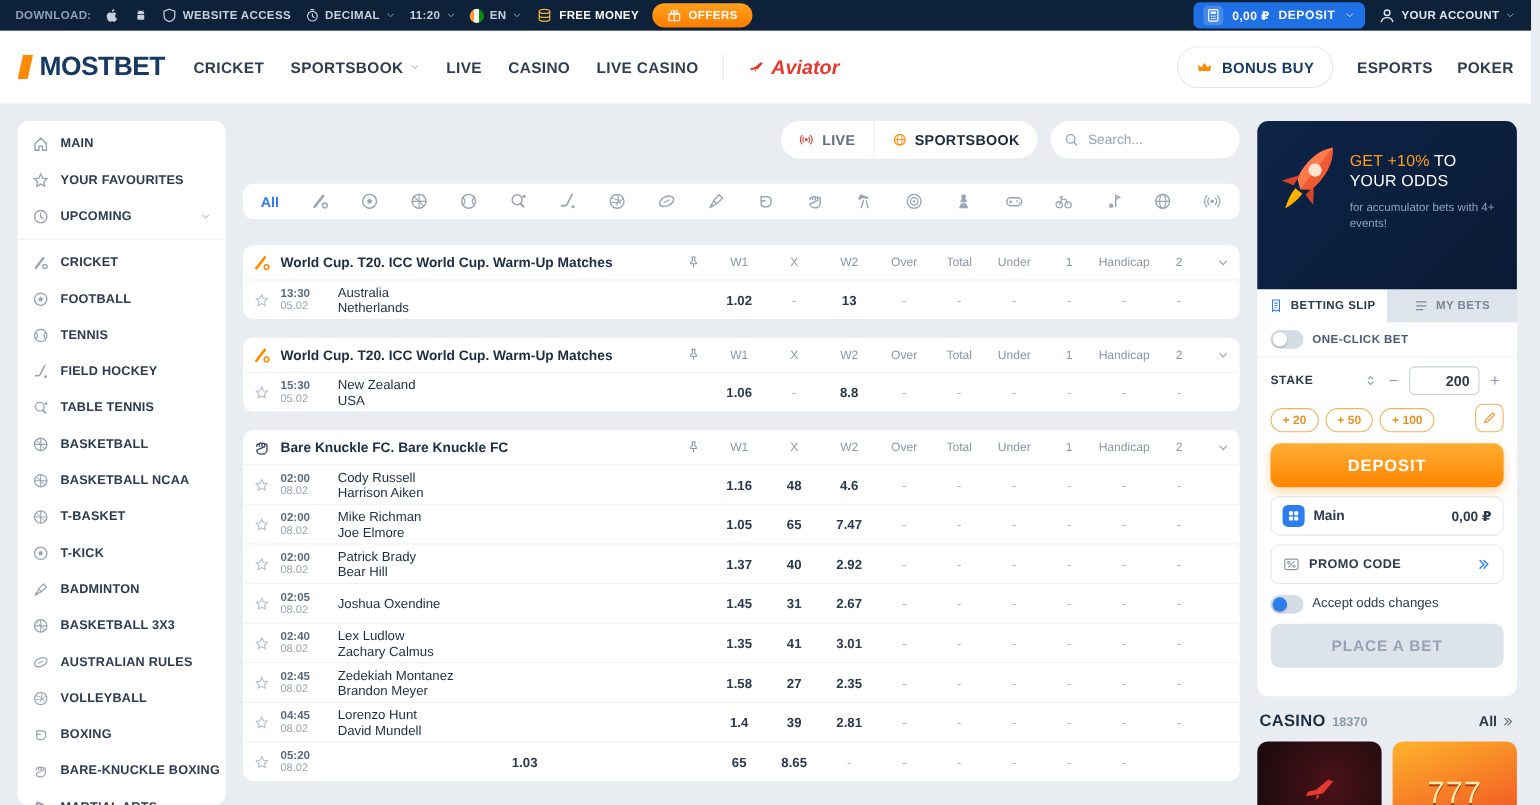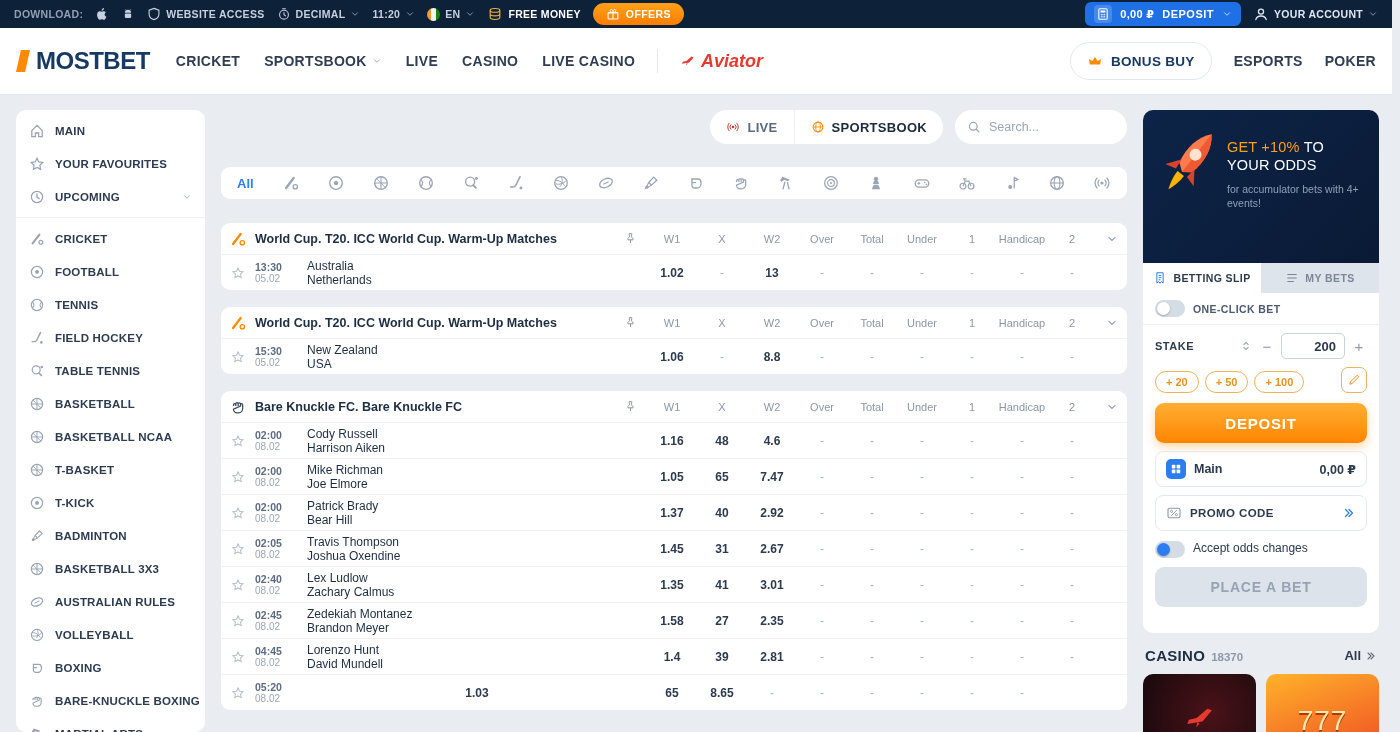--- a/index.html
+++ b/index.html
@@ -874,21 +874,20 @@
               <span class="ic rstar c1">
                 <svg viewBox="0 0 20 20" xmlns="http://www.w3.org/2000/svg">
                   <path d="M10 2.8l2.2 4.6 5 .7-3.6 3.5.9 5-4.5-2.4-4.5 2.4.9-5L2.8 8.1l5-.7z" fill="none" stroke="currentColor" stroke-width="1.5"></path>
                 </svg>
               </span>
               <div class="mtime">
                 <span class="t">02:05</span>
                 <span class="d">08.02</span>
               </div>
               <div class="mteams">
-                <span>Travis Thompson</span>
                 <span>Joshua Oxendine</span>
               </div>
               <span class="cell ">1.45</span>
               <span class="cell ">31</span>
               <span class="cell ">2.67</span>
               <span class="cell dash">-</span>
               <span class="cell dash">-</span>
               <span class="cell dash">-</span>
               <span class="cell dash">-</span>
               <span class="cell dash">-</span>

